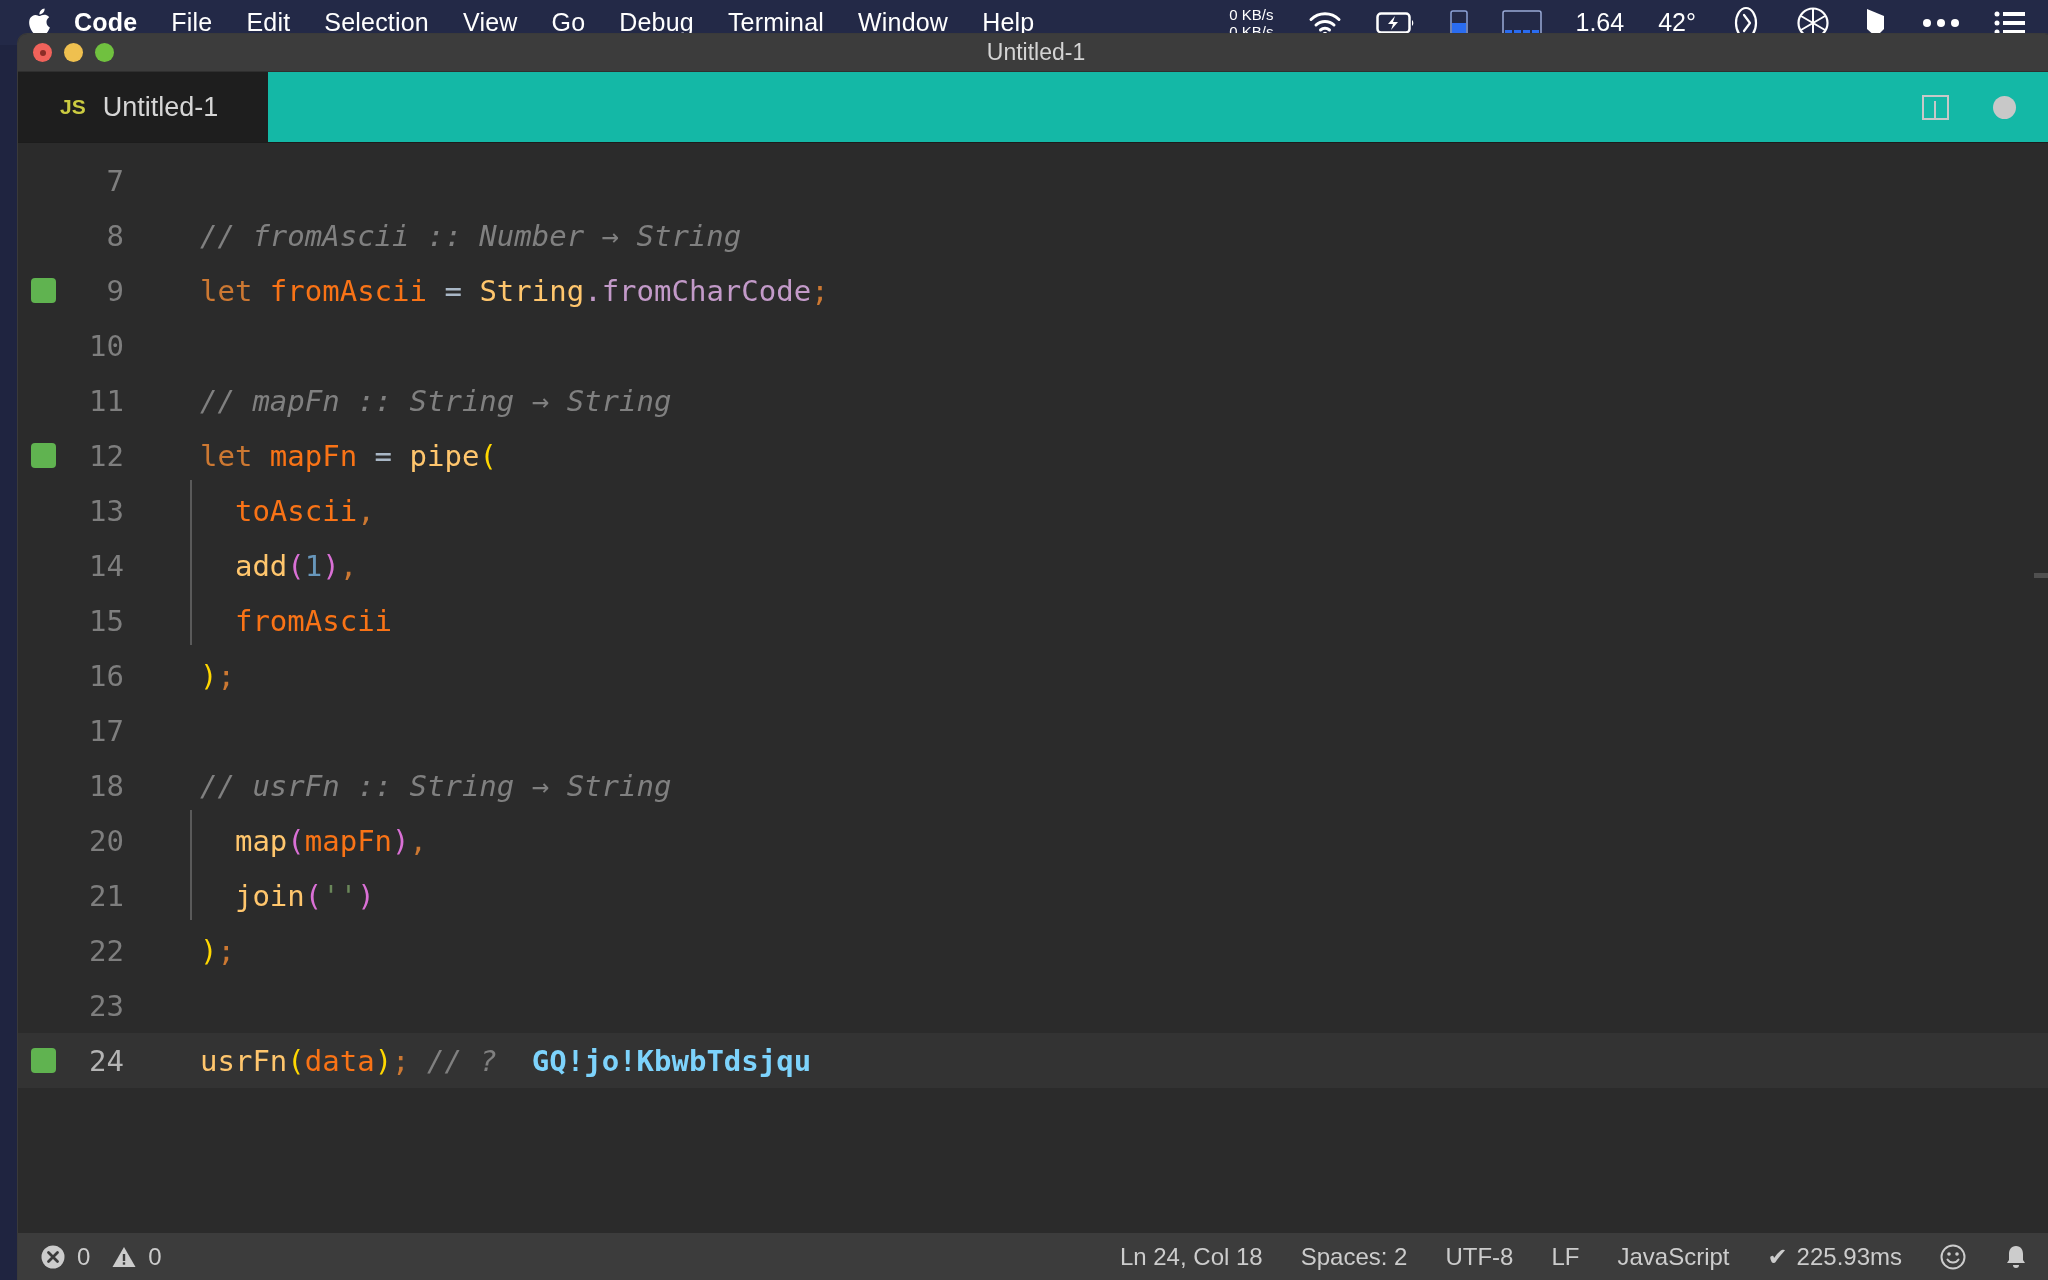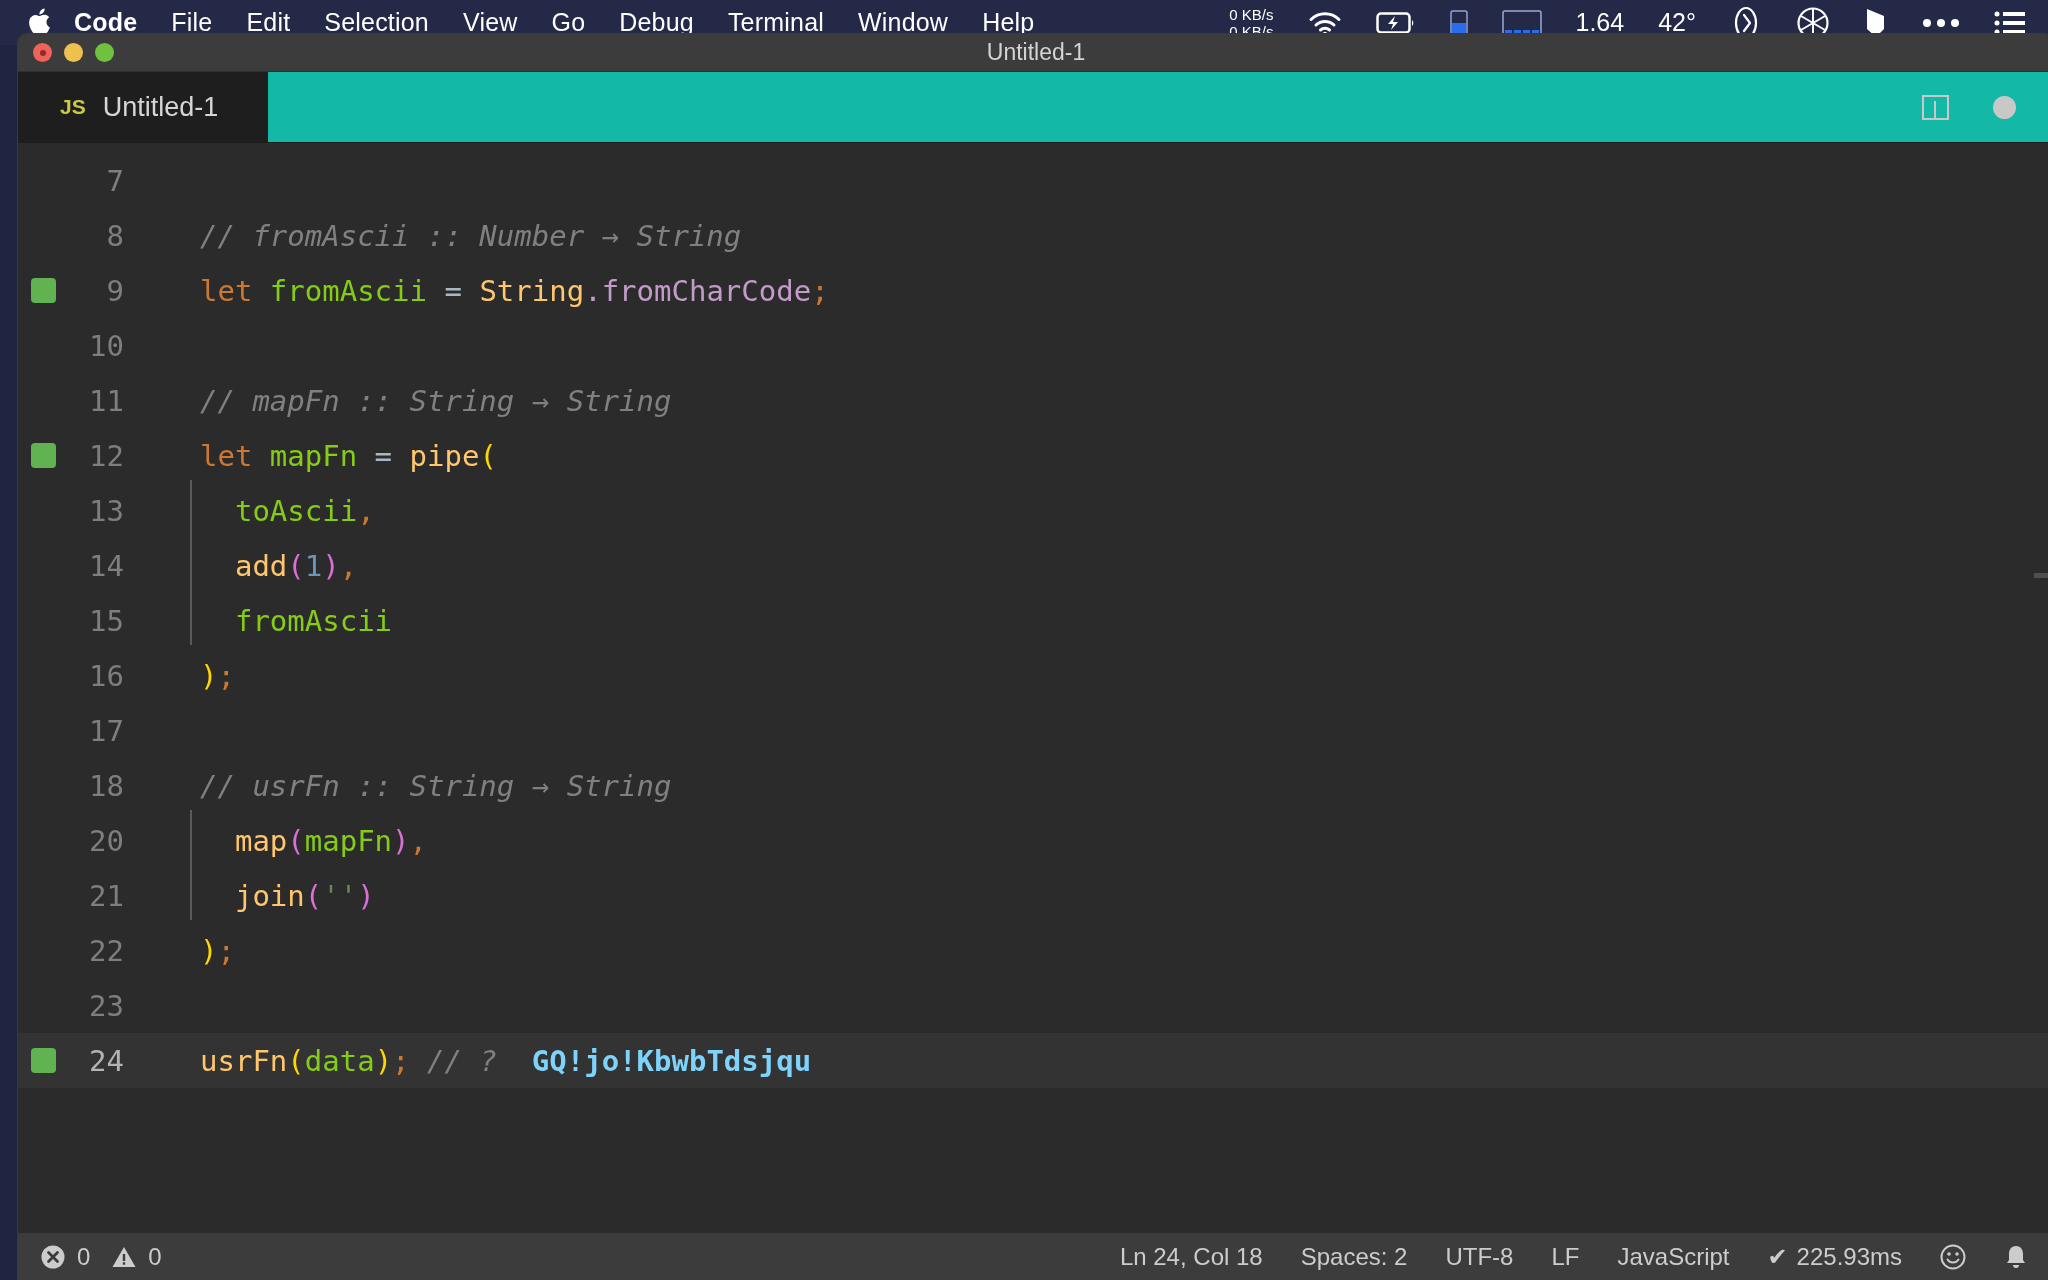--- a/index.html
+++ b/index.html
@@ -221,21 +221,21 @@
     content: "";
     position: absolute;
     left: 50px;
     top: -14px;
     height: 55px;
     border-left: 2px solid #5a5a5a;
   }
 
   
   .t-kw      { color: #cc7832; }
-  .t-var     { color: #84cc16; }
+  .t-var     { color: #f97316; }
   .t-op      { color: #a9b7c6; }
   .t-fn      { color: #ffc66d; }
   .t-cls     { color: #ffc66d; }
   .t-prop    { color: #c39ac9; }
   .t-comment { color: #808080; font-style: italic; }
   .t-num     { color: #6897bb; }
   .t-str     { color: #6a8759; }
   .t-paren-y { color: #ffd700; }
   .t-paren-m { color: #da70d6; }
   .t-punc    { color: #cc7832; }

